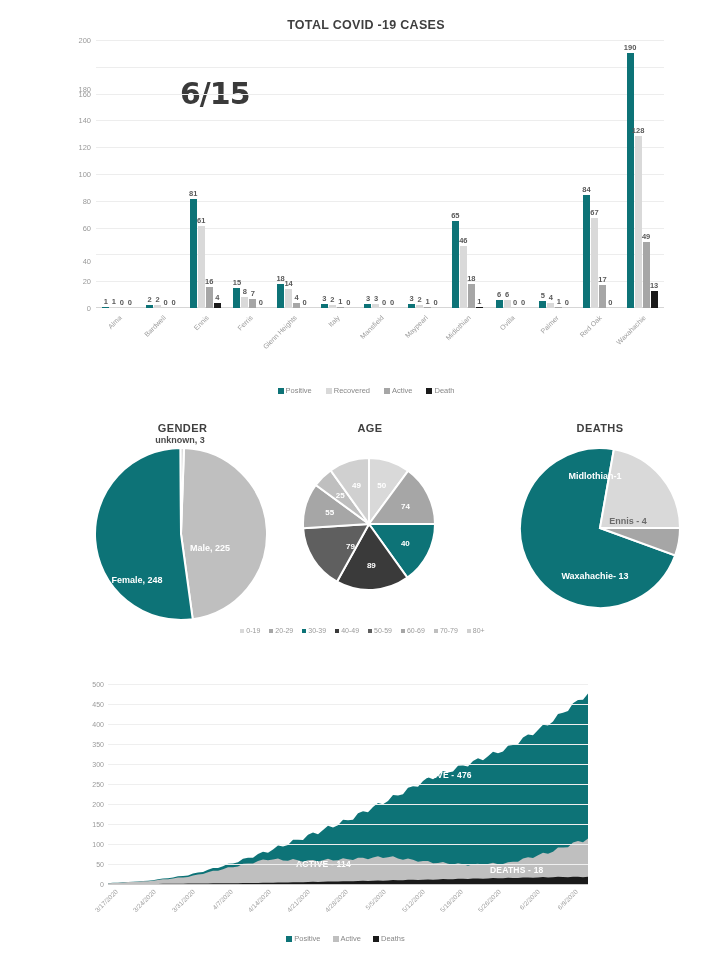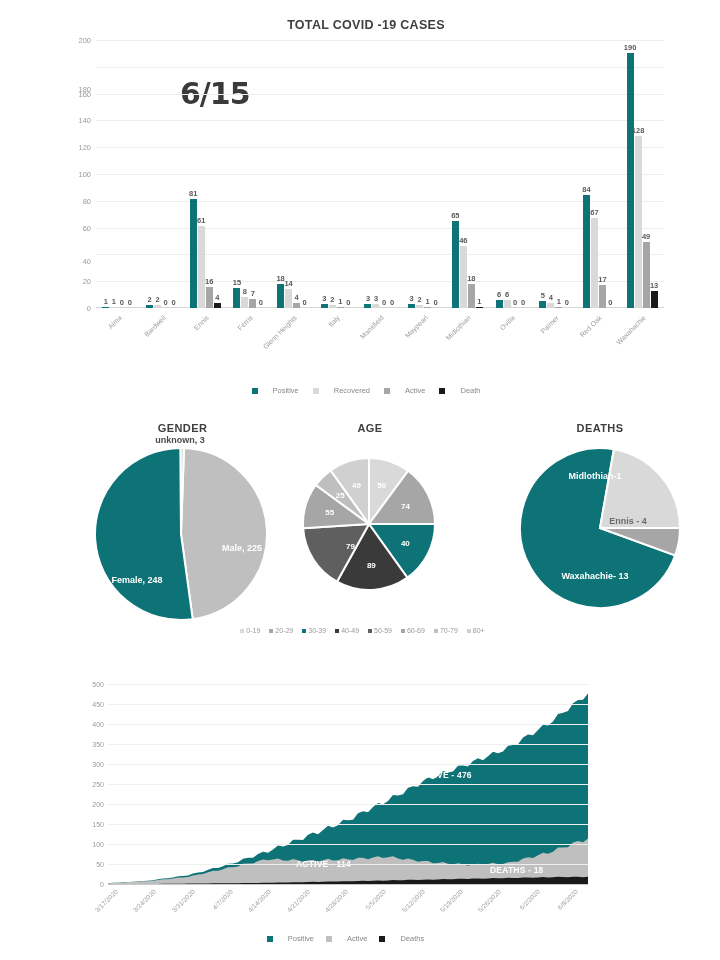--- a/index.html
+++ b/index.html
@@ -120,21 +120,21 @@
   }
   #bar-legend {
     position: absolute;
     left: 0; top: 368px;
     width: 612px;
     display: flex;
     justify-content: center;
     gap: 14px;
   }
   .legend-item {
-    display: flex; align-items: center; gap: 15px;
+    display: flex; align-items: center; gap: 2px;
     font-size: 7.5px; color: #888;
   }
   .legend-swatch { width: 6px; height: 6px; display: inline-block; }
 
   
   #date-badge {
     position: absolute;
     left: 120px; top: 58px;
     font-family: "DejaVu Sans", sans-serif;
     font-size: 30px;
@@ -586,21 +586,21 @@
 <div id="pies-row">
 
   <div class="pie-block" id="gender-block">
     <div class="pie-heading">GENDER</div>
     <div id="gender-pie-host" style="position:relative;margin-top:14px;height:175px;">
         <svg width="172" height="172" style="position: absolute; left: 20px;">
           <path d="M 86 86 L 89.00135671641509 0.052388876357767344 A 86 86 0 0 1 97.71902450763785 171.19779612518965 Z" fill="#bfbfbf" stroke="#ffffff" stroke-width="2"></path>
           <path d="M 86 86 L 97.71902450763785 171.19779612518965 A 86 86 0 1 1 85.59637575897999 0.0009471710760067253 Z" fill="#0d7377" stroke="#ffffff" stroke-width="2"></path>
           <path d="M 86 86 L 85.59637575897999 0.0009471710760067253 A 86 86 0 0 1 89.00135671641512 0.052388876357767344 Z" fill="#d9d9d9" stroke="#ffffff" stroke-width="2"></path>
         </svg>
-        <div class="pie-slice-label" style="left: 135px; top: 100px; color: rgb(255, 255, 255); margin-left: 32px;">Male, 225</div>
+        <div class="pie-slice-label" style="left: 135px; top: 100px; color: rgb(255, 255, 255);">Male, 225</div>
         <div class="pie-slice-label" style="left: 62px; top: 132px; color: rgb(255, 255, 255);">Female, 248</div>
         <div class="pie-slice-label" style="left: 105px; top: -8px; color: rgb(74, 74, 74);">unknown, 3</div>
       </div>
   </div>
 
   <div class="pie-block" id="age-block">
     <div class="pie-heading">AGE</div>
     <div id="age-pie-host" style="position:relative;margin-top:24px;height:160px;">
         <svg width="132" height="132" style="position: absolute; left: 28px;">
           <path d="M 66 66 L 66 0 A 66 66 0 0 1 105.06388508794315 12.802134612035665 Z" fill="#d9d9d9" stroke="#ffffff" stroke-width="2"></path>

